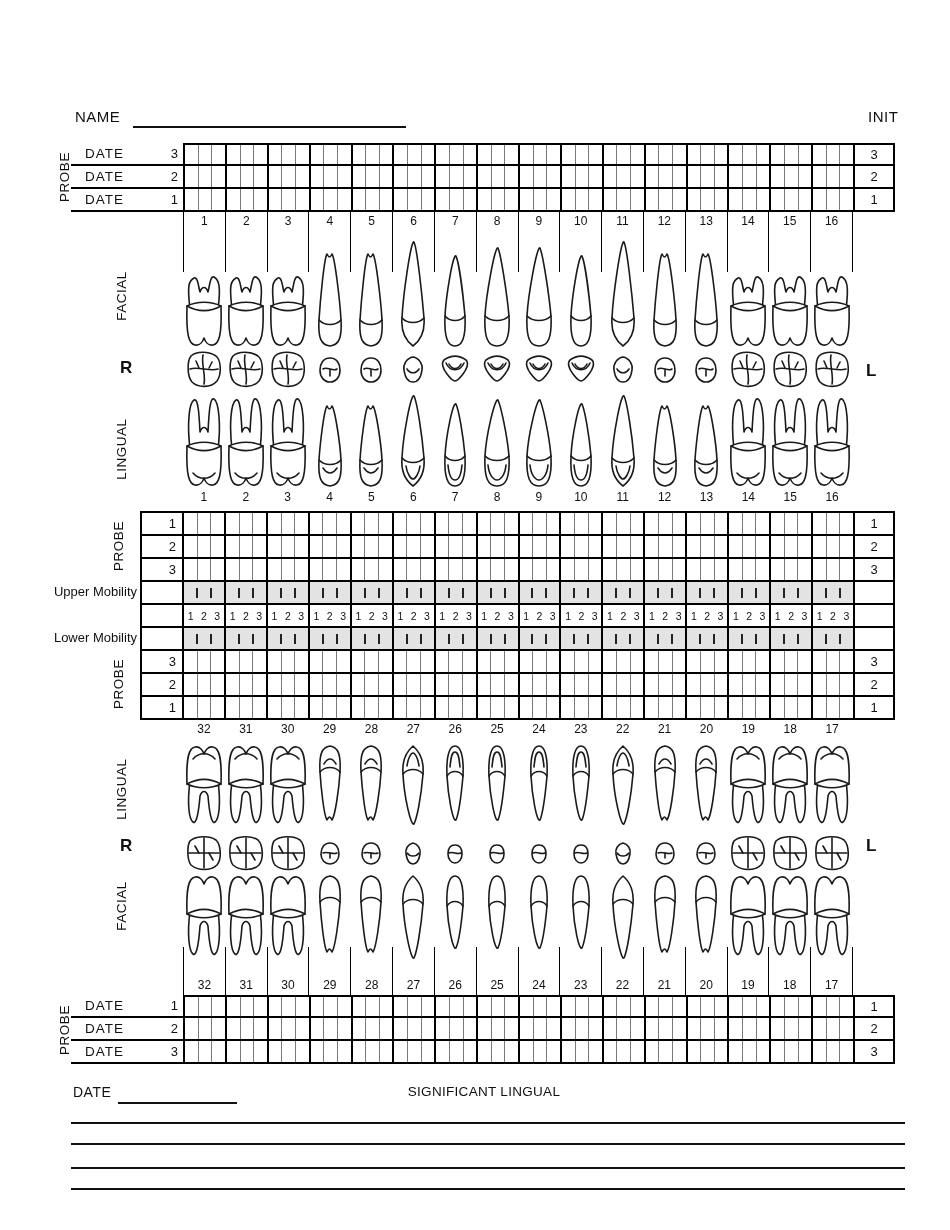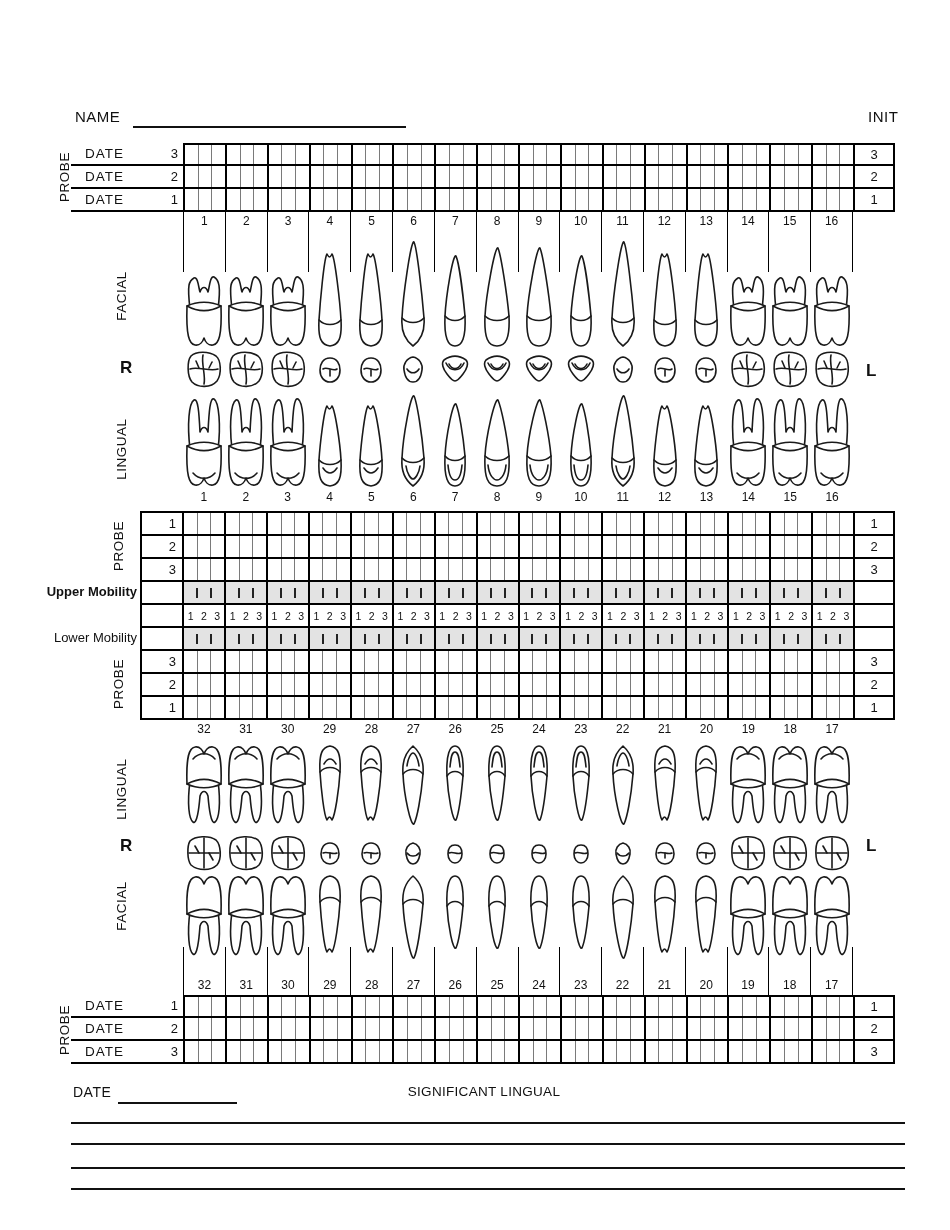--- a/index.html
+++ b/index.html
@@ -71,21 +71,21 @@
   <div class="abs rot" style="left:121px;top:296px;">FACIAL</div>
   <div class="abs rot" style="left:121px;top:449px;">LINGUAL</div>
   <div class="abs rot" style="left:121px;top:789px;">LINGUAL</div>
   <div class="abs rot" style="left:121px;top:906px;">FACIAL</div>
 
   <div class="abs bold17" style="left:120px;top:358px;">R</div>
   <div class="abs bold17" style="left:866px;top:361px;">L</div>
   <div class="abs bold17" style="left:120px;top:836px;">R</div>
   <div class="abs bold17" style="left:866px;top:836px;">L</div>
 
-  <div class="abs" style="left:20px;top:584px;width:117px;text-align:right;font-size:13px;font-weight:bold;">Upper Mobility</div>
+  <div class="abs" style="left:20px;top:584px;width:117px;text-align:right;font-size:13px;">Upper Mobility</div>
   <div class="abs" style="left:20px;top:630px;width:117px;text-align:right;font-size:13px;">Lower Mobility</div>
 
   <div class="abs pgrid" id="top-grid" style="left:71px;top:143px;width:824px;">
       <div class="pgrid-row">
         <div class="lblzone">
           <span class="dt">DATE</span>
           <span class="rn">3</span>
         </div>
         <div class="tzone first">
           <div class="tooth-cell">

